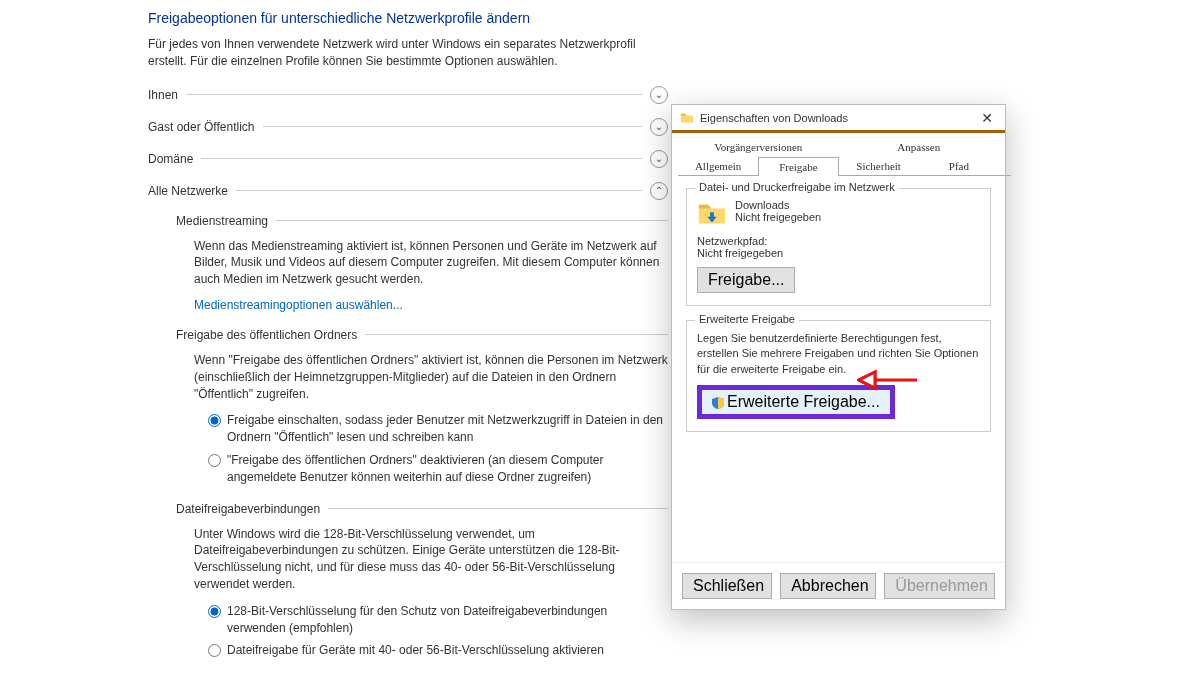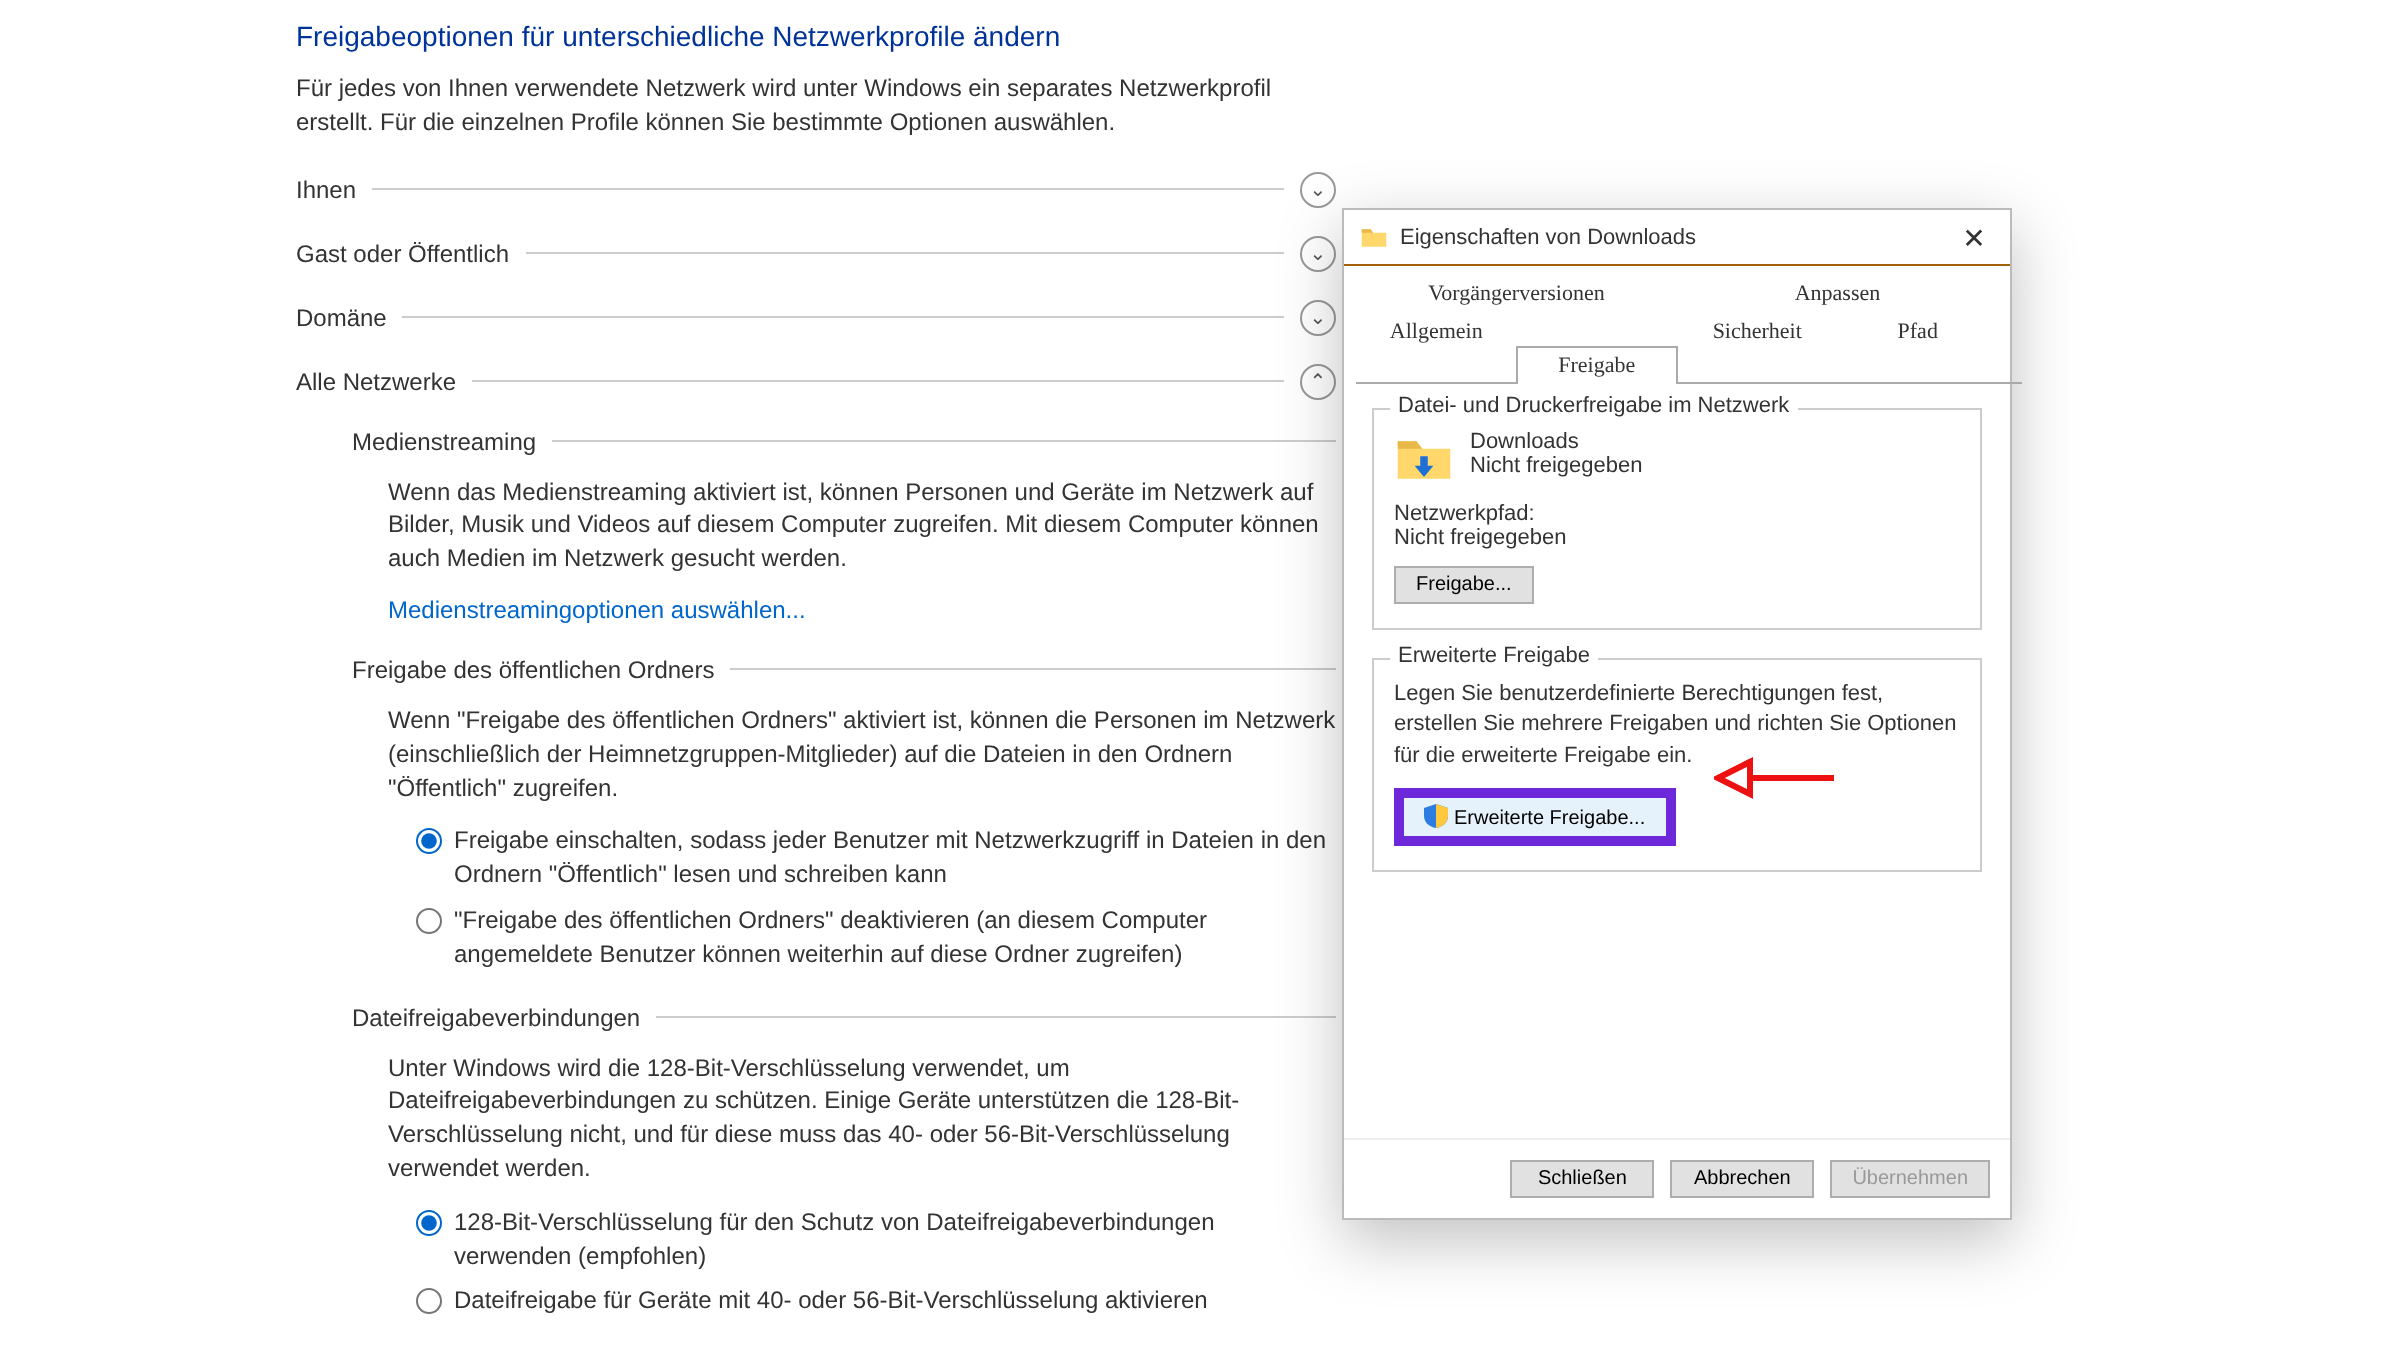--- a/index.html
+++ b/index.html
@@ -23,42 +23,42 @@
 
   .radio-group { margin-left: 32px; }
   .radio-item { display: flex; align-items: flex-start; margin-bottom: 6px; }
   .radio-item input { margin-top: 2px; margin-right: 6px; accent-color: #0066cc; flex-shrink: 0; }
   .radio-item label { font-size: 12px; line-height: 1.4; }
 
   .link { color: #0066cc; font-size: 12px; margin-left: 18px; cursor: pointer; }
 
   
   .dialog { position: absolute; left: 671px; top: 104px; width: 335px; height: 506px; background: #fff; border: 1px solid #bbb; box-shadow: 0 10px 30px rgba(0,0,0,0.25); display: flex; flex-direction: column; font-size: 11px; }
-  .titlebar { display: flex; align-items: center; height: 28px; padding: 12px 8px; border-bottom: 1px solid #a16207; }
+  .titlebar { display: flex; align-items: center; height: 28px; padding: 12px 8px; border-bottom: 3px solid #a16207; }
   .titlebar-icon { width: 14px; height: 14px; margin-right: 6px; }
   .titlebar-title { flex: 1; font-size: 11px; color: #333; }
   .titlebar-close { width: 20px; height: 20px; display: flex; align-items: center; justify-content: center; font-size: 14px; cursor: pointer; }
 
   .tabs { display: flex; flex-wrap: wrap; padding: 4px 6px 0 6px; font-family: Liberation Serif, serif; }
   .tab { padding: 3px 10px; font-size: 11px; border: 1px solid transparent; border-bottom: none; cursor: pointer; text-align: center; }
   .tab-row1 { width: 50%; }
   .tab-row2 { width: 25%; }
-  .tab.active { background: #fff; border-color: #aaa; position: relative; top: 1px; margin-top: 16px; }
+  .tab.active { background: #fff; border-color: #aaa; position: relative; top: 1px; }
   .tab-underline { width: 100%; border-bottom: 1px solid #aaa; margin: 0 6px; }
 
   .dialog-content { flex: 1; padding: 12px 14px; }
   .group { border: 1px solid #ccc; padding: 10px 10px 12px 10px; margin-bottom: 14px; position: relative; }
   .group-title { position: absolute; top: -8px; left: 8px; background: #fff; padding: 0 4px; font-size: 11px; }
   .folder-row { display: flex; align-items: flex-start; margin-bottom: 3px; }
   .folder-icon { width: 30px; height: 30px; margin-right: 8px; }
   .folder-info .name { font-size: 11px; }
   .folder-info .status { font-size: 11px; }
   .kv-label { font-size: 11px; margin-top: 6px; }
   .kv-value { font-size: 11px; margin-bottom: 8px; }
-  .win-btn { background: #e1e1e1; border: 1px solid #adadad; padding: 3px 10px; font-size: 10px; cursor: pointer; }
+  .win-btn { background: #e1e1e1; border: 1px solid #adadad; padding: 3px 10px; font-size: 16px; cursor: pointer; }
   .win-btn.highlighted { border: 5px solid #6d28d9; background: #e5f1fb; }
   .shield { width: 12px; height: 12px; display: inline-block; vertical-align: -2px; margin-right: 3px; }
   .group-desc { font-size: 11px; line-height: 1.4; margin-bottom: 8px; }
 
   .dialog-footer { padding: 10px; display: flex; justify-content: flex-end; gap: 8px; border-top: 1px solid #eee; }
   .dialog-footer .win-btn { min-width: 72px; }
   .dialog-footer .win-btn.disabled { color: #999; }
 
   
   .arrow { position: absolute; left: 522px; top: 397px; width: 62px; height: 22px; pointer-events: none; }

